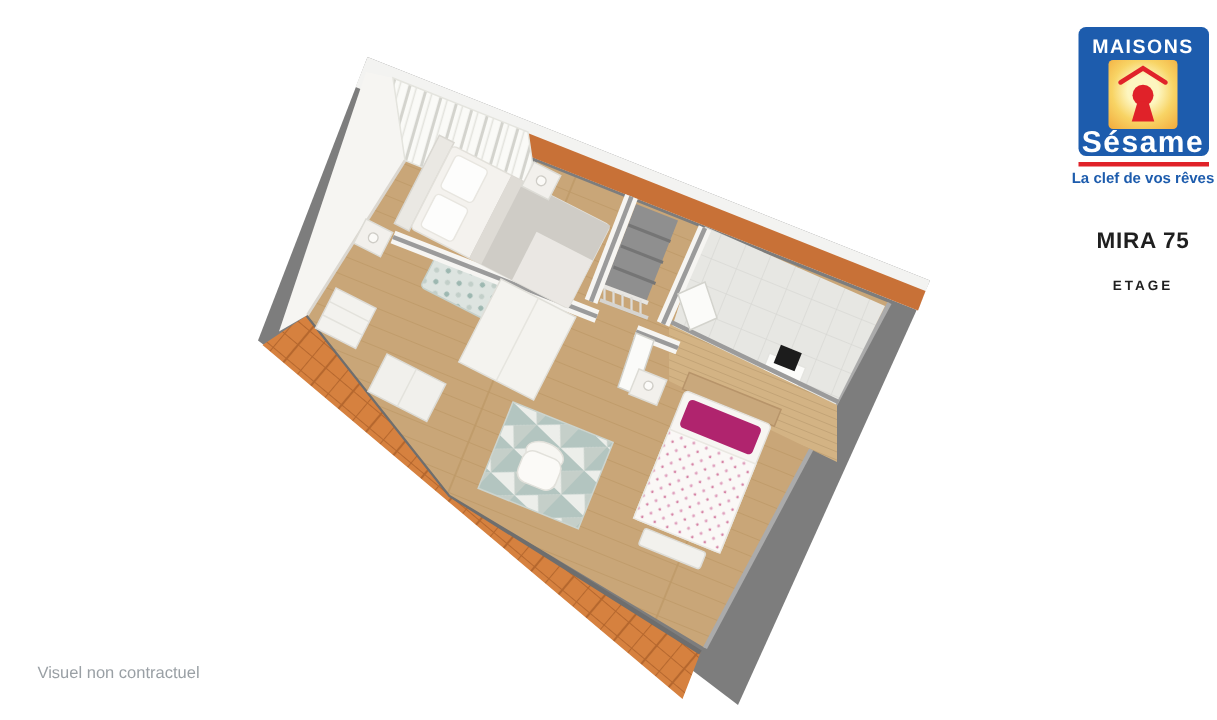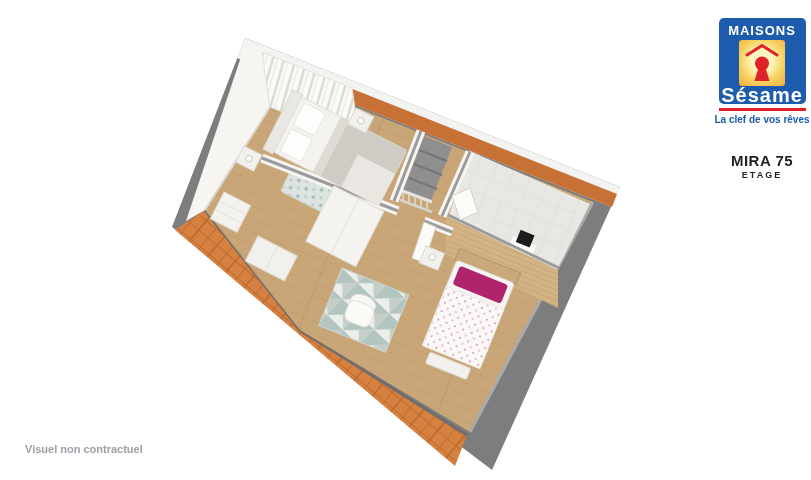--- a/index.html
+++ b/index.html
@@ -10,21 +10,21 @@
   .logo-box{width:87px;height:86px;margin:0 auto;border-radius:5px;position:relative;
             box-sizing:border-box;padding-top:5px;}
   .logo-maisons{color:#ffffff;font-weight:bold;font-size:13px;letter-spacing:1px;line-height:15px;}
   .logo-yellow{width:46px;height:46px;margin:2px auto 0;border-radius:3px;
                background:radial-gradient(circle at 50% 45%, #fdf6c0 30%, #f8d465 60%, #f2a93b 100%);
                display:flex;align-items:center;justify-content:center;}
   .logo-sesame{color:#ffffff;font-weight:bold;font-size:20px;letter-spacing:1px;line-height:17px;margin-top:1px;}
   .logo-redline{height:3px;width:87px;margin:4px auto 0;}
   .logo-tagline{font-size:10px;font-weight:bold;margin-top:3px;white-space:nowrap;}
   .plan-title{margin-top:27px;font-size:15px;font-weight:bold;letter-spacing:0.5px;}
-  .plan-subtitle{font-size:9px;font-weight:bold;letter-spacing:2px;margin-top:1px;}
+  .plan-subtitle{font-size:9px;font-weight:bold;letter-spacing:2px;margin-top:16px;}
   .footer-note{position:absolute;left:25px;top:443px;font-size:11px;}
 </style>
 </head>
 <body>
 
 <div id="canvas">
 
   <svg id="plan-svg" width="811" height="480" viewBox="0 0 811 480">
     <defs>
       <pattern id="roofTiles" width="24" height="12" patternUnits="userSpaceOnUse" patternTransform="rotate(40)">
@@ -185,14 +185,14 @@
         </svg>
       </div>
       <div class="logo-sesame">Sésame</div>
     </div>
     <div class="logo-redline" style="background-color: rgb(224, 34, 41);"></div>
     <div class="logo-tagline" style="color: rgb(29, 92, 173);">La clef de vos rêves</div>
     <div class="plan-title" style="color: rgb(31, 31, 31);">MIRA 75</div>
     <div class="plan-subtitle" style="color: rgb(31, 31, 31);">ETAGE</div>
   </div>
 
-  <div class="footer-note" style="color: rgb(154, 160, 165); font-weight: bold;">Visuel non contractuel</div>
+  <div class="footer-note" style="color: rgb(154, 160, 165);">Visuel non contractuel</div>
 </div>
 
 </body></html>

